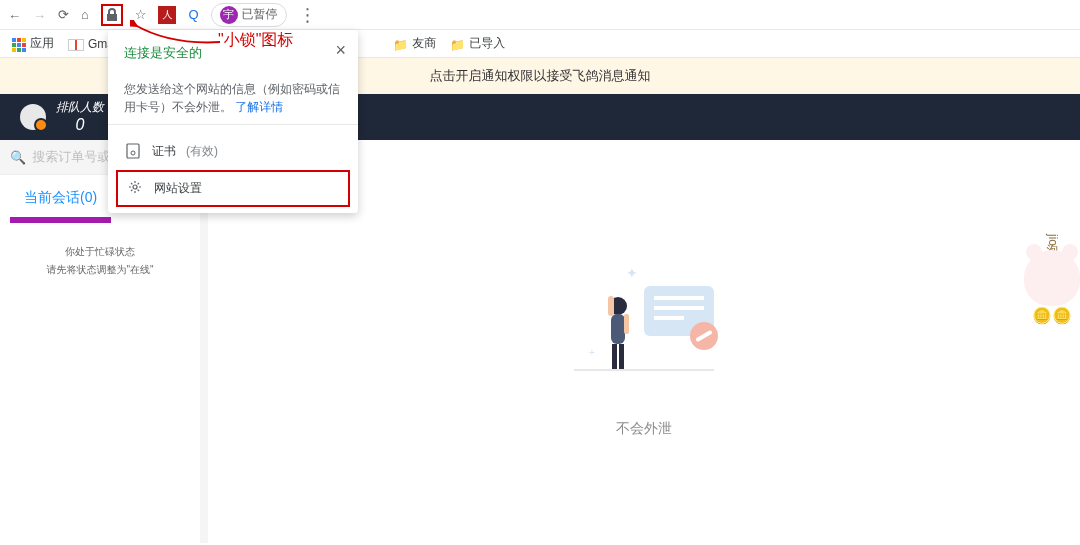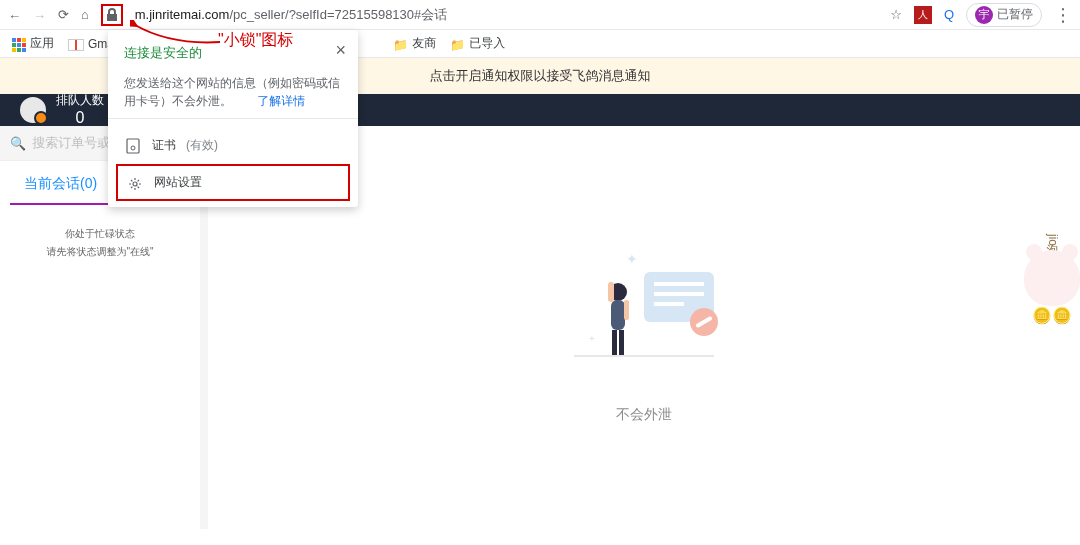--- a/index.html
+++ b/index.html
@@ -24,49 +24,49 @@
     .bm-apps span { width: 4px; height: 4px; }
     .bm-apps span:nth-child(1){background:#4285f4;} .bm-apps span:nth-child(2){background:#ea4335;} .bm-apps span:nth-child(3){background:#fbbc04;}
     .bm-apps span:nth-child(4){background:#34a853;} .bm-apps span:nth-child(5){background:#4285f4;} .bm-apps span:nth-child(6){background:#ea4335;}
     .bm-apps span:nth-child(7){background:#fbbc04;} .bm-apps span:nth-child(8){background:#34a853;} .bm-apps span:nth-child(9){background:#4285f4;}
     .folder-icon { color: #ffc107; }
 
     
     .notif { height: 36px; background: #fff7e6; display: flex; align-items: center; justify-content: center; font-size: 13px; color: #333; }
 
     
-    .dk-header { height: 32px; background: #1f2838; display: flex; align-items: center; justify-content: space-between; padding: 0 20px; color: #fff; }
+    .dk-header { height: 46px; background: #1f2838; display: flex; align-items: center; justify-content: space-between; padding: 0 20px; color: #fff; font-style: italic; }
     .queue-box { display: flex; align-items: center; gap: 10px; }
     .avatar-sm { width: 26px; height: 26px; border-radius: 50%; background: #e8e8e8; position: relative; }
     .avatar-sm::after { content: ''; position: absolute; bottom: -2px; right: -2px; width: 10px; height: 10px; background: #fa8c16; border-radius: 50%; border: 2px solid #1f2838; }
     .queue-text { display: flex; flex-direction: column; align-items: center; font-size: 12px; line-height: 1.2; }
     .queue-num { font-size: 16px; }
     .nav-tabs { display: flex; gap: 28px; align-items: center; }
     .nav-tab { color: #c7ccd6; cursor: pointer; padding: 14px 0; position: relative; }
     .nav-tab.active { color: #ff4d4f; }
     .nav-tab.active::after { content: ''; position: absolute; bottom: 0; left: 0; right: 0; height: 2px; background: #ff4d4f; }
     .bird-icon { color: #40a9ff; font-size: 18px; }
 
     
     .body-wrap { display: flex; height: calc(545px - 30px - 28px - 36px - 48px); background: #f5f5f5; }
     .sidebar { width: 200px; background: #fff; }
     .search-box { padding: 8px 10px; display: flex; align-items: center; gap: 6px; color: #bfbfbf; background: #f5f5f5; border-bottom: 1px solid #eee; }
-    .session-tab { padding: 10px 14px; font-size: 14px; color: #1890ff; display: inline-block; margin: 4px 10px 0; border-bottom: 2px solid #a21caf; }
+    .session-tab { padding: 10px 14px; font-size: 14px; color: #1890ff; display: inline-block; margin: 4px 10px 0; border-bottom: 6px solid #a21caf; }
     .busy-text { text-align: center; padding: 20px 10px; font-size: 10px; color: #666; line-height: 1.8; }
 
     .main-area { flex: 1; display: flex; flex-direction: column; align-items: center; justify-content: center; background: #fff; margin-left: 8px; position: relative; }
     .empty-illus { width: 160px; height: 160px; position: relative; }
     .empty-text { color: #8c8c8c; margin-top: 14px; font-size: 14px; }
 
     
     .popover { position: absolute; top: 30px; left: 108px; width: 250px; background: #fff; box-shadow: 0 3px 10px rgba(0,0,0,0.2); border-radius: 3px; z-index: 50; padding: 14px 16px 6px; font-size: 12px; }
-    .pop-title { color: #1e8e3e; font-size: 13px; margin-bottom: 12px; }
+    .pop-title { color: #1e8e3e; font-size: 13px; margin-bottom: 18px; }
     .pop-desc { color: #5f6368; line-height: 1.5; }
-    .pop-desc a { color: #1a73e8; cursor: pointer; margin-left: 22px; }
-    .pop-row { display: flex; align-items: flex-end; gap: 10px; padding: 10px 0; color: #3c4043; cursor: pointer; }
+    .pop-desc a { color: #1a73e8; cursor: pointer; }
+    .pop-row { display: flex; align-items: flex-start; gap: 10px; padding: 10px 0; color: #3c4043; cursor: pointer; }
     .pop-row .meta { color: #80868b; }
     .pop-row .txt { color: #5f6368; }
     .pop-row i { width: 18px; display: flex; justify-content: center; font-style: normal; }
     .pop-close { position: absolute; top: 10px; right: 12px; cursor: pointer; color: #5f6368; font-size: 18px; }
     .divider { height: 1px; background: #e8e8e8; margin: 8px -16px; }
     .settings-highlight { border: 2px solid #d40000; margin: 0 -8px 0 -8px; padding: 8px 8px !important; }
 
     
     .anno { position: absolute; top: 30px; left: 218px; color: #d40000; font-size: 16px; font-weight: 500; z-index: 60; }
     .anno-arrow { position: absolute; top: 20px; left: 130px; z-index: 55; }
@@ -84,23 +84,20 @@
   <div class="nav-icons">
     <span>←</span>
     <span style="color:#bdbdbd">→</span>
     <span>⟳</span>
     <span>⌂</span>
   </div>
   <div class="lock-box">
     <svg width="12" height="14" viewBox="0 0 12 14">
         <path d="M2 6V4a4 4 0 0 1 8 0v2h1v7H1V6h1zm2 0h4V4a2 2 0 0 0-4 0v2z" fill="#5f6368"></path>
       </svg>
-  </div>
-  <div class="url-text">
-    <span>m.jinritemai.com</span><span class="path">/pc_seller/?selfId=72515598130#会话</span>
   </div>
   <div class="right-icons">
     <span style="color:#5f6368">☆</span>
     <div class="pdf-icon">人</div>
     <span style="color:#1a73e8">Q</span>
     <div class="profile-badge">
       <div class="profile-avatar">
           <span>宇</span>
         </div>
       <span>已暂停</span>

